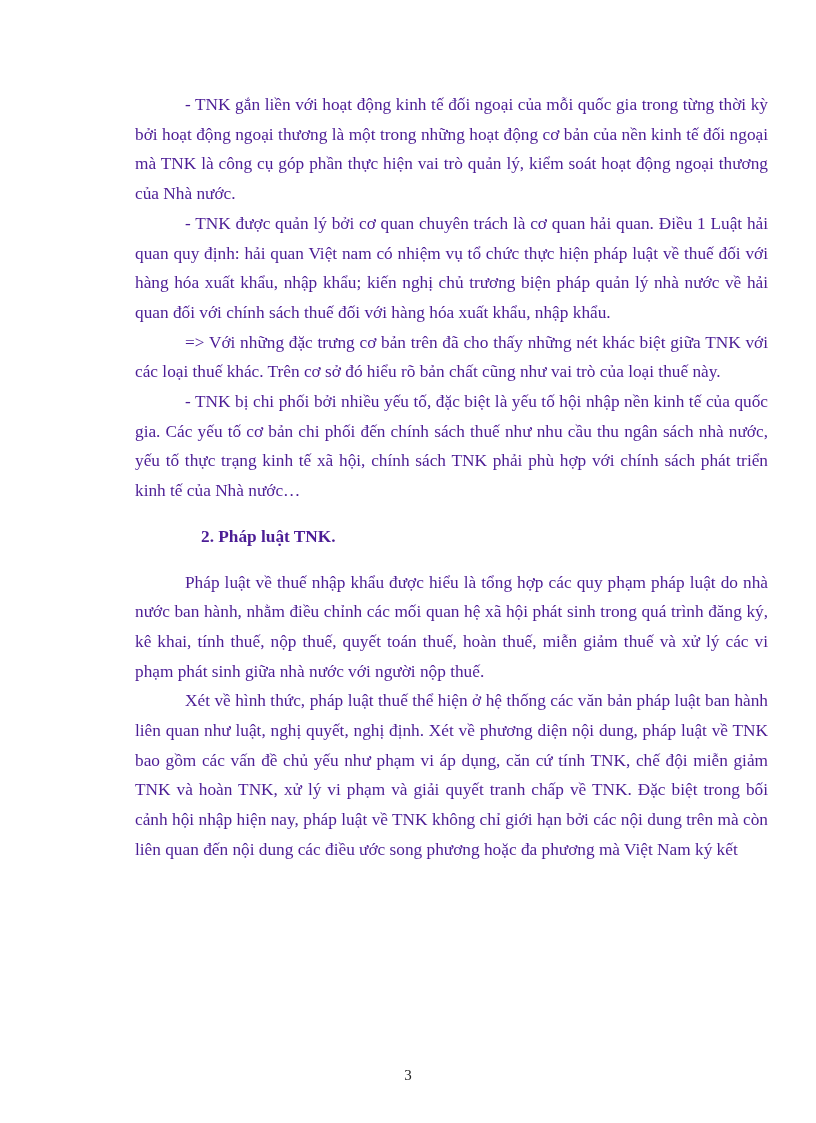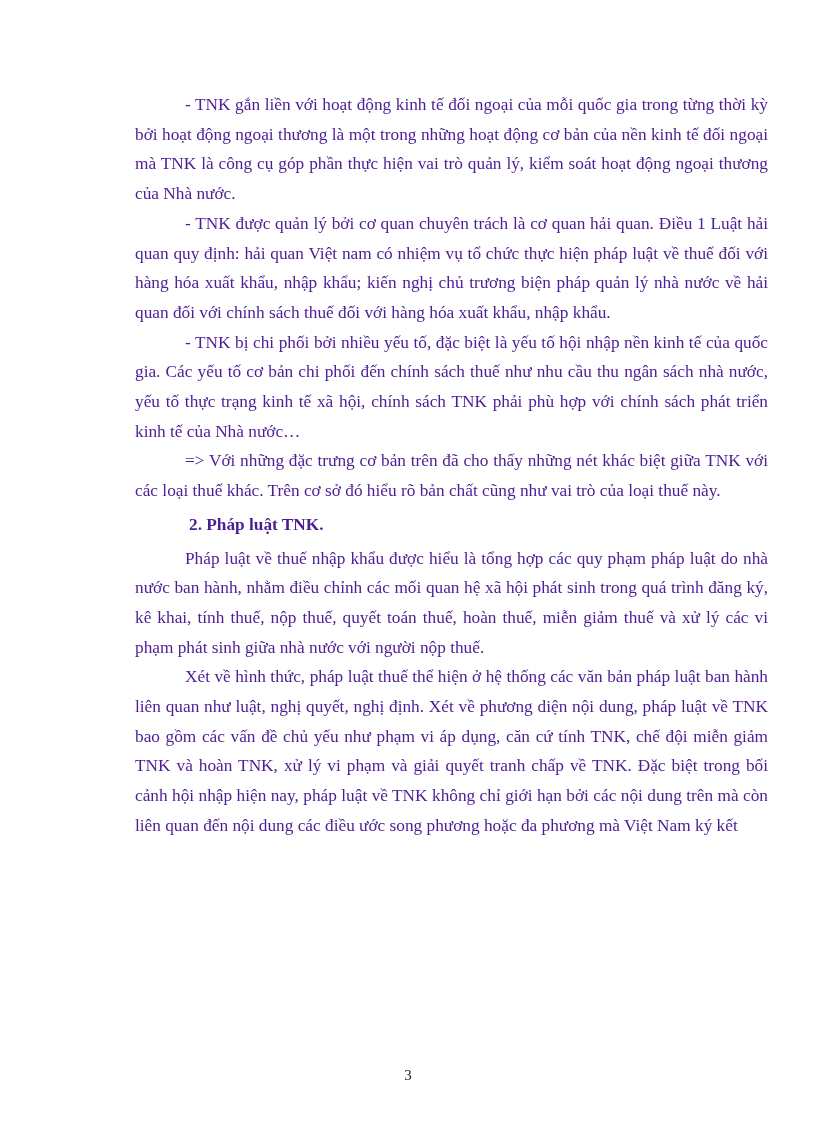--- a/index.html
+++ b/index.html
@@ -4,34 +4,34 @@
 <style>
   html, body { margin: 0; padding: 0; background: #ffffff; }
   body { width: 816px; height: 1123px; position: relative; overflow: hidden; }
   .page {
     position: absolute; left: 135px; top: 90px; width: 633px;
     font-family: "Liberation Serif", "DejaVu Serif", serif;
     font-size: 17.3px; line-height: 29.7px; color: #4c1d95;
   }
   .page p { margin: 0; text-align: justify; text-indent: 50px; }
   .page h2 {
-    margin: 4px; font-size: 17.3px; font-weight: bold; line-height: 29.7px;
+    margin: 16px; font-size: 17.3px; font-weight: bold; line-height: 29.7px;
     text-indent: 50px;
   }
   .page-number {
     position: absolute; left: 0; width: 816px; top: 1067px; text-align: center;
     font-family: "Liberation Serif", "DejaVu Serif", serif; font-size: 15px; color: #222;
   }
 </style>
 </head>
 <body>
 
 <div class="page">
   <p>- TNK gắn liền với hoạt động kinh tế đối ngoại của mỗi quốc gia trong từng thời kỳ bởi hoạt động ngoại thương là một trong những hoạt động cơ bản của nền kinh tế đối ngoại mà TNK là công cụ góp phần thực hiện vai trò quản lý, kiểm soát hoạt động ngoại thương của Nhà nước.</p>
   <p>- TNK được quản lý bởi cơ quan chuyên trách là cơ quan hải quan. Điều 1 Luật hải quan quy định: hải quan Việt nam có nhiệm vụ tổ chức thực hiện pháp luật về thuế đối với hàng hóa xuất khẩu, nhập khẩu; kiến nghị chủ trương biện pháp quản lý nhà nước về hải quan đối với chính sách thuế đối với hàng hóa xuất khẩu, nhập khẩu.</p>
+  <p>=&gt; Với những đặc trưng cơ bản trên đã cho thấy những nét khác biệt giữa TNK với các loại thuế khác. Trên cơ sở đó hiểu rõ bản chất cũng như vai trò của loại thuế này.</p>
   <p>- TNK bị chi phối bởi nhiều yếu tố, đặc biệt là yếu tố hội nhập nền kinh tế của quốc gia. Các yếu tố cơ bản chi phối đến chính sách thuế như nhu cầu thu ngân sách nhà nước, yếu tố thực trạng kinh tế xã hội, chính sách TNK phải phù hợp với chính sách phát triển kinh tế của Nhà nước…</p>
-  <p>=&gt; Với những đặc trưng cơ bản trên đã cho thấy những nét khác biệt giữa TNK với các loại thuế khác. Trên cơ sở đó hiểu rõ bản chất cũng như vai trò của loại thuế này.</p>
   <h2>2. Pháp luật TNK.</h2>
   <p>Pháp luật về thuế nhập khẩu được hiểu là tổng hợp các quy phạm pháp luật do nhà nước ban hành, nhằm điều chỉnh các mối quan hệ xã hội phát sinh trong quá trình đăng ký, kê khai, tính thuế, nộp thuế, quyết toán thuế, hoàn thuế, miễn giảm thuế và xử lý các vi phạm phát sinh giữa nhà nước với người nộp thuế.</p>
   <p>Xét về hình thức, pháp luật thuế thể hiện ở hệ thống các văn bản pháp luật ban hành liên quan như luật, nghị quyết, nghị định. Xét về phương diện nội dung, pháp luật về TNK bao gồm các vấn đề chủ yếu như phạm vi áp dụng, căn cứ tính TNK, chế đội miễn giảm TNK và hoàn TNK, xử lý vi phạm và giải quyết tranh chấp về TNK. Đặc biệt trong bối cảnh hội nhập hiện nay, pháp luật về TNK không chỉ giới hạn bởi các nội dung trên mà còn liên quan đến nội dung các điều ước song phương hoặc đa phương mà Việt Nam ký kết</p>
 </div>
 
 <div class="page-number">3</div>
 
 </body></html>

